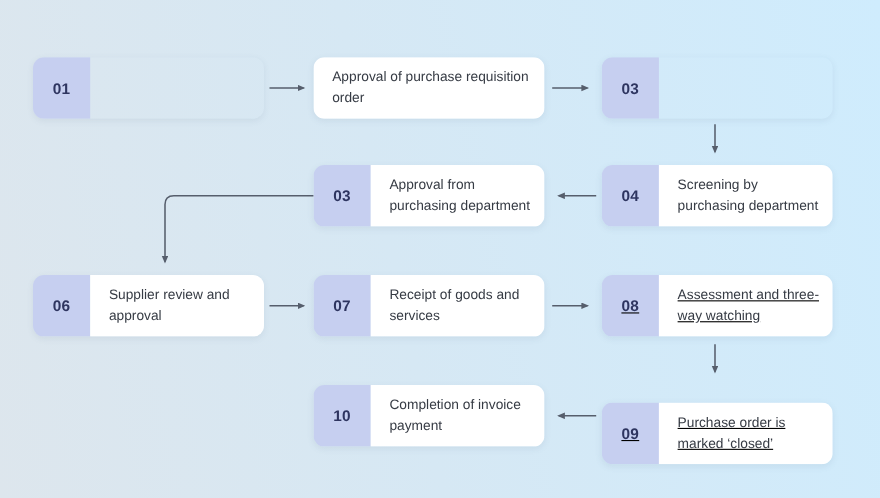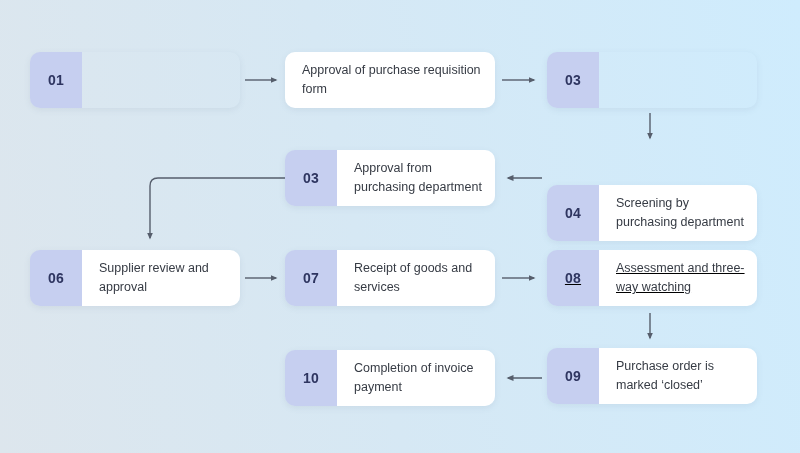--- a/index.html
+++ b/index.html
@@ -53,26 +53,26 @@
     color: var(--label-text, #363b44);
     display: flex;
     align-items: center;
     padding: 0 10px 0 17px;
     font-size: 12.5px;
     line-height: 1.5;
   }
   .p1  { left: 30px;  top: 52px;  }
   .p2  { left: 285px; top: 52px;  }
   .p3  { left: 547px; top: 52px;  }
-  .p4  { left: 547px; top: 150px; margin-top: 35px; }
+  .p4  { left: 547px; top: 150px; }
   .p5  { left: 285px; top: 150px; }
   .p6  { left: 30px;  top: 250px; }
   .p7  { left: 285px; top: 250px; justify-content: flex-end; }
   .p8  { left: 547px; top: 250px; text-decoration: underline; }
-  .p9  { left: 547px; top: 348px; }
+  .p9  { left: 547px; top: 366px; text-decoration: underline; }
   .p10 { left: 285px; top: 350px; }
 </style>
 </head>
 <body>
 
 <div class="canvas">
 
   <svg class="connector-layer" width="800" height="453" viewBox="0 0 800 453">
     <defs>
       <marker id="ah" markerWidth="8" markerHeight="8" refX="5.5" refY="3" orient="auto" markerUnits="userSpaceOnUse">
@@ -90,21 +90,21 @@
     <path class="connector" d="M542 378 H508" marker-end="url(#ah)"></path>
   </svg>
 
   <div class="step p1">
     <div class="badge">
       <span>01</span>
     </div>
   </div>
 
   <div class="step p2">
-    <div class="card-label">Approval of purchase requisition form</div>
+    <div class="card-label">Approval of purchase requisition order</div>
   </div>
 
   <div class="step p3">
     <div class="badge">
       <span>03</span>
     </div>
   </div>
 
   <div class="step p4">
     <div class="badge">

